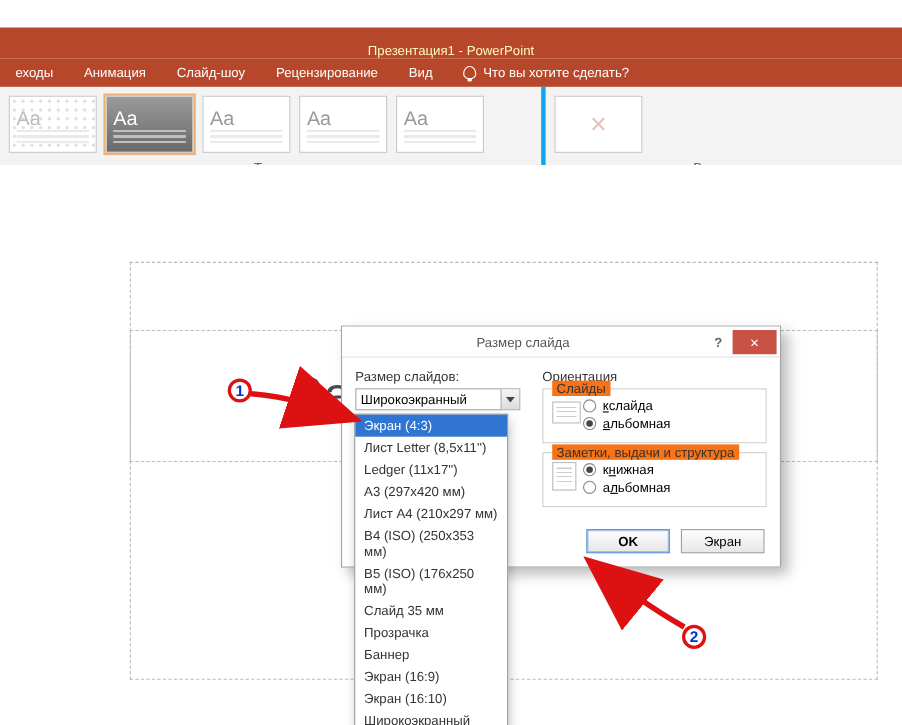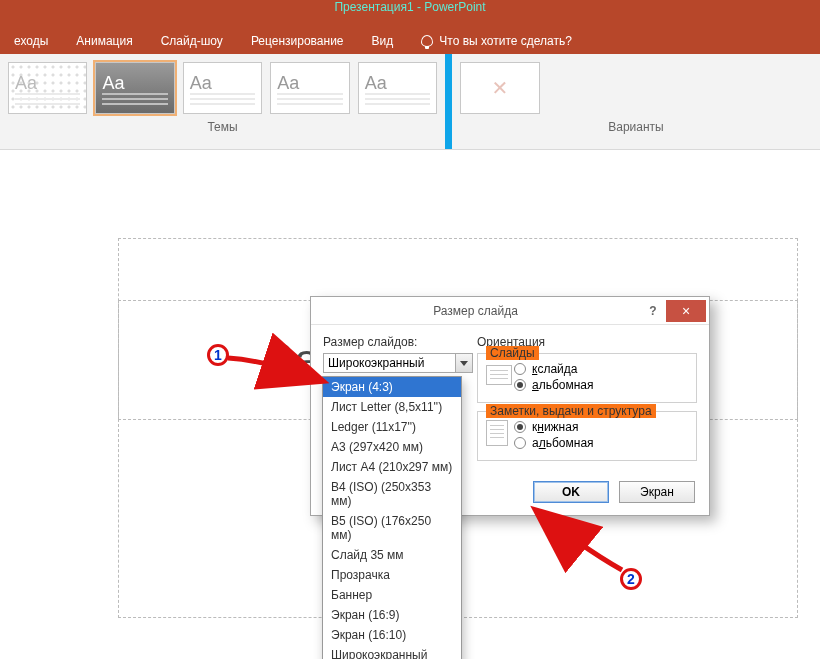--- a/index.html
+++ b/index.html
@@ -1,26 +1,26 @@
 <!DOCTYPE html>
 <html><head>
 <meta charset="utf-8">
 <style>
   * { box-sizing: border-box; margin: 0; padding: 0; font-family: "Segoe UI", Tahoma, sans-serif; }
   html, body { width: 820px; height: 659px; overflow: hidden; background: #fff; }
 
-  .titlebar { height: 28px; background: #b7472a; color: #5eead4; display: flex; align-items: flex-start; justify-content: center; font-size: 12px; }
+  .titlebar { height: 28px; background: #b7472a; color: #fef9c3; display: flex; align-items: flex-end; justify-content: center; font-size: 12px; margin-top: 25px; }
   .tabbar { height: 26px; background: #b7472a; color: #fff; display: flex; align-items: center; padding-left: 0; font-size: 12px; }
   .tabbar .ttab { padding: 0 14px; height: 100%; display: flex; align-items: center; cursor: pointer; justify-content: center; }
   .tabbar .tell { display: flex; align-items: center; gap: 6px; padding-left: 14px; }
   .bulb { width: 12px; height: 12px; border: 1.2px solid #fff; border-radius: 50% 50% 50% 50% / 60% 60% 40% 40%; position: relative; }
   .bulb::after { content:""; position:absolute; left:3px; right:3px; bottom:-3px; height:3px; background:#fff; border-radius:0 0 1px 1px; }
 
   .ribbon { height: 96px; background: #f3f3f3; border-bottom: 1px solid #d9d9d9; display: flex; }
-  .group-themes { width: 452px; border-right: 7px solid #0ea5e9; display:flex; flex-direction:column; }
+  .group-themes { width: 496px; border-right: 4px solid #0ea5e9; display:flex; flex-direction:column; }
   .group-variants { flex:1; display:flex; flex-direction:column; }
   .thumbrow { display:flex; gap:8px; padding:8px 8px 0 8px; }
   .thumb { width:80px; height:52px; background:#fff; border:1px solid #c8c8c8; position:relative; }
   .thumb.sel { outline:2px solid #f0b074; }
   .thumb .aa { position:absolute; left:6px; top:10px; font-size:18px; color:#999; }
   .thumb .bars { position:absolute; left:6px; right:6px; bottom:6px; height:14px; background:
       repeating-linear-gradient(#eaeaea 0 2px, transparent 2px 5px); }
   .thumb.grad { background:linear-gradient(#9a9a9a,#6a6a6a); }
   .thumb.grad .aa { color:#fff; }
   .thumb.x-thumb { display:flex; align-items:center; justify-content:center; color:#e8c3ba; font-size:20px; }
@@ -36,21 +36,21 @@
   .title-ph span { font-size:44px; color:#4a4a4a; letter-spacing:1px; }
 
   
   .dlg { position:absolute; left:310px; top:296px; width:400px; background:#fff;
          border:1px solid #a5a5a5; box-shadow:6px 6px 12px rgba(0,0,0,0.28); font-size:12px; }
   .dlg-title { height:28px; background:#fff; border-bottom:1px solid #e3e3e3; display:flex; align-items:center; }
   .dlg-title .t { flex:1; text-align:center; color:#555; }
   .dlg-title .help { width:26px; text-align:center; color:#666; font-weight:bold; cursor:pointer; }
   .dlg-title .close { width:40px; height:22px; margin-right:3px; background:#c75142; color:#fff;
                        display:flex; align-items:center; justify-content:center; cursor:pointer; font-size:14px; }
-  .dlg-body { display:flex; padding:10px 12px 2px; gap:4px; }
+  .dlg-body { display:flex; padding:10px 12px 2px; gap:20px; }
   .leftcol { width:150px; }
   .lbl { margin-bottom:4px; color:#333; }
   .combo { height:20px; border:1px solid #a9a9a9; display:flex; align-items:center; padding:0 18px 0 4px;
            position:relative; background:#fff; cursor:pointer; }
   .combo .arrowbtn { position:absolute; right:0; top:0; bottom:0; width:17px; background:linear-gradient(#f5f5f5,#dcdcdc);
                      border-left:1px solid #a9a9a9; display:flex; align-items:center; justify-content:center; }
   .tri-down { width:0; height:0; border-left:4px solid transparent; border-right:4px solid transparent; border-top:5px solid #444; }
 
   .dropdown { position:absolute; left:310px; top:360px; width:140px; background:#fff; border:1px solid #999;
               box-shadow:2px 5px 10px rgba(0,0,0,0.25); font-size:12px; z-index:40; }

